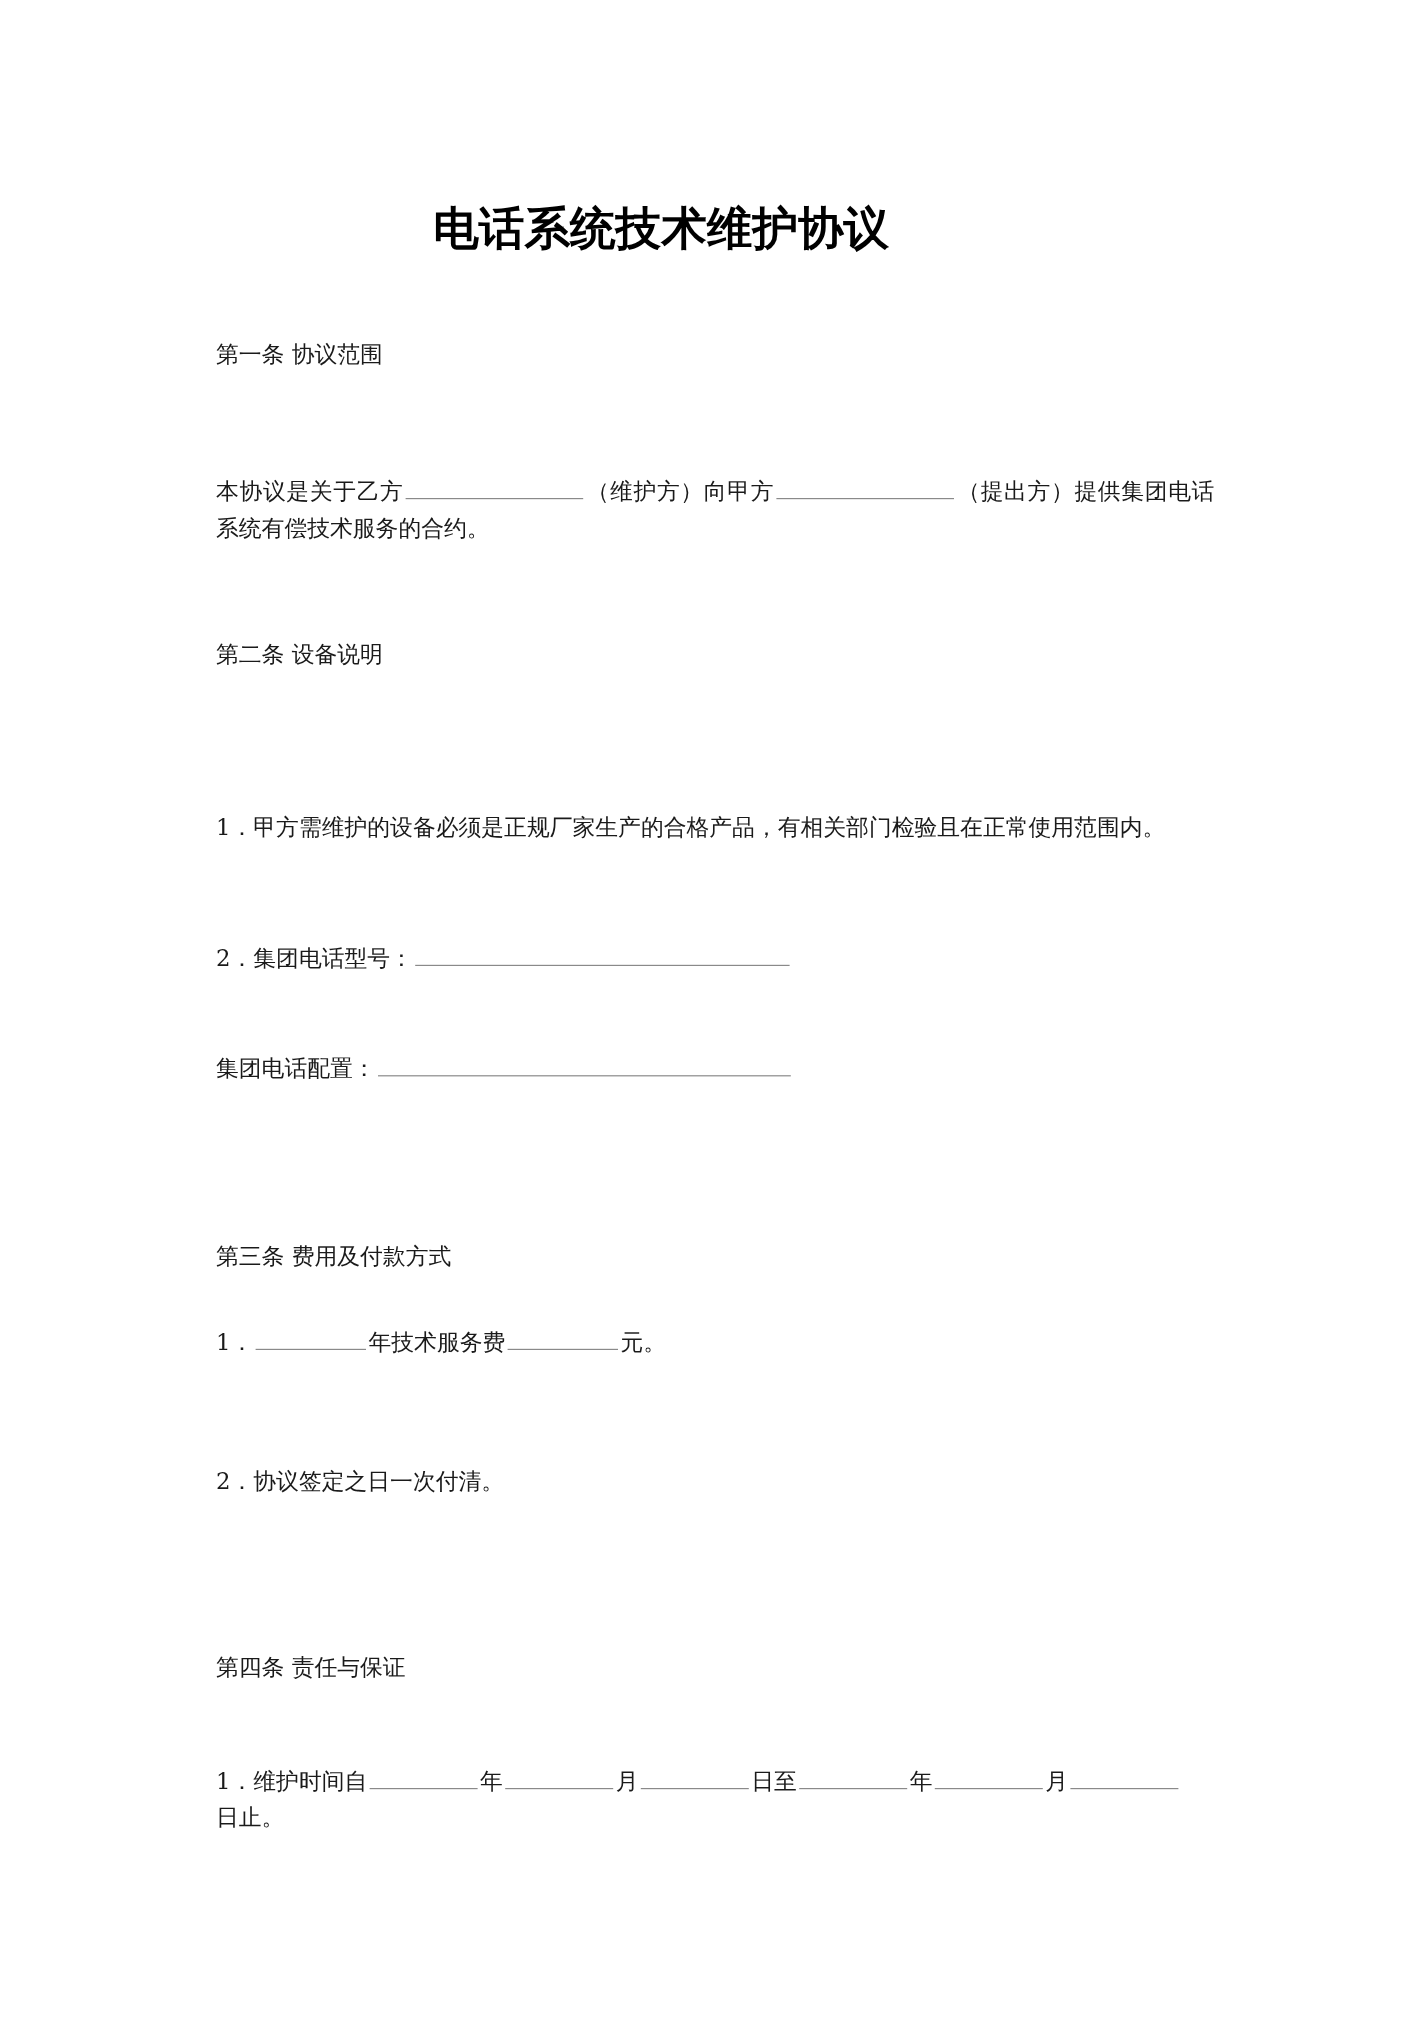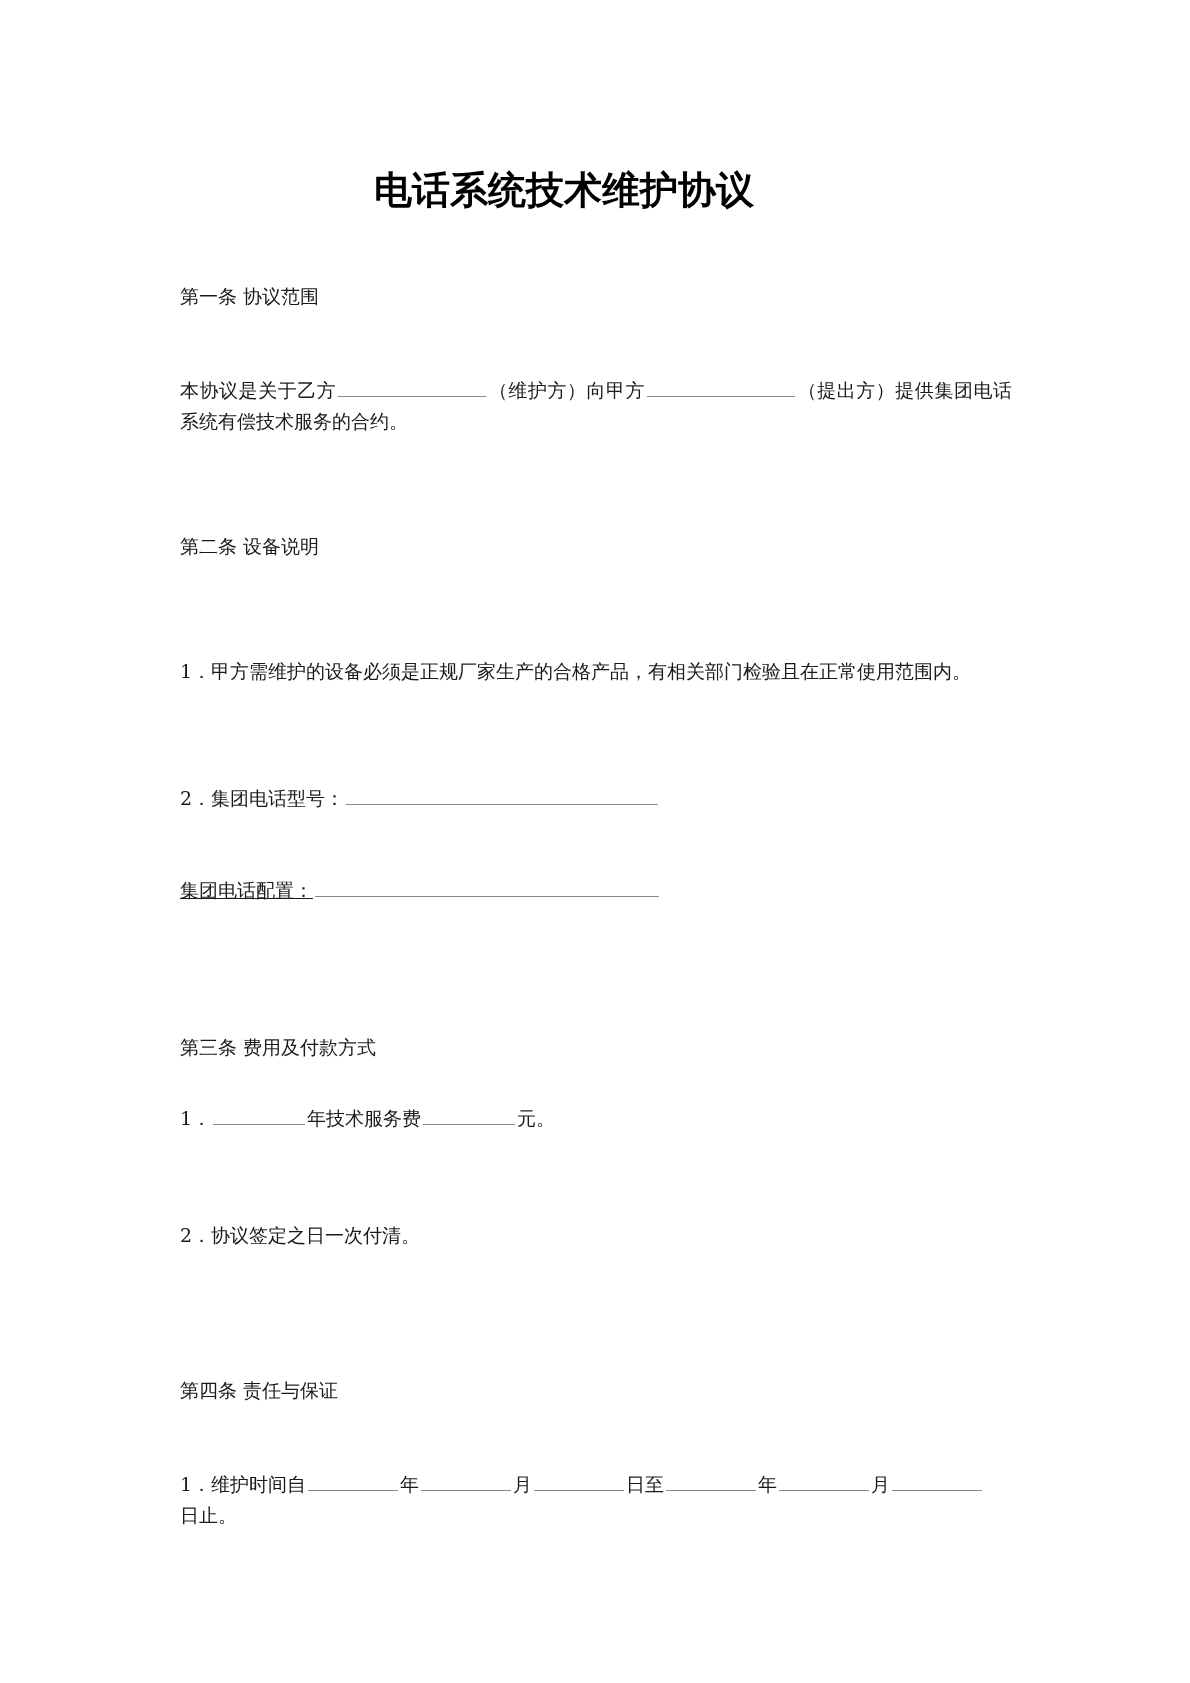--- a/index.html
+++ b/index.html
@@ -1,37 +1,37 @@
 <!DOCTYPE html>
 <html><head>
 <meta charset="utf-8">
 <style>
   html, body { margin: 0; padding: 0; background: #ffffff; }
   body { width: 1190px; height: 1683px; position: relative; overflow: hidden;
          font-family: "DejaVu Serif", "Liberation Serif", serif; color: #1a1a1a; }
   .title { position: absolute; left: 0; width: 1102px; top: 166px; text-align: center;
            font-family: "DejaVu Sans", "Liberation Sans", sans-serif; font-weight: bold;
-           font-size: 38px; line-height: 48px; color: #000; letter-spacing: 0px; padding-left: 13px; }
+           font-size: 38px; line-height: 48px; color: #000; letter-spacing: 0px; }
   .line { position: absolute; left: 180px; font-size: 19px; line-height: 32px; white-space: nowrap; text-align: right; }
   .para { position: absolute; left: 180px; width: 832px; font-size: 19px; line-height: 31px;
-          text-align: justify; }
+          text-align: justify; margin-top: 19px; }
   .blank { display: inline-block; border-bottom: 1px solid #8a8a8a; height: 22px; vertical-align: baseline; margin: 0 2px; }
 </style>
 </head>
 <body>
 
 <div class="title">电话系统技术维护协议</div>
 
 <div class="line" style="top:280px;">第一条  协议范围</div>
 <div class="para" style="top:374px;"><span>本协议是关于乙方</span><span class="blank" style="width:148px;"></span><span>（维护方）向甲方</span><span class="blank" style="width:148px;"></span><span>（提出方）提供集团电话系统有偿技术服务的合约。</span></div>
 
 <div class="line" style="top:530px;">第二条  设备说明</div>
 <div class="para" style="top:656px;">1．甲方需维护的设备必须是正规厂家生产的合格产品，有相关部门检验且在正常使用范围内。</div>
 <div class="line" style="top:782px;"><span>2．集团电话型号：</span><span class="blank" style="width:312px;"></span></div>
-<div class="line" style="top:874px;text-decoration:underline;"><span>集团电话配置：</span><span class="blank" style="width:344px;"></span></div>
+<div class="line" style="top:874px;"><span>集团电话配置：</span><span class="blank" style="width:344px;"></span></div>
 
 <div class="line" style="top:1031px;">第三条  费用及付款方式</div>
 <div class="line" style="top:1102px;"><span>1．</span><span class="blank" style="width:92px;"></span><span>年技术服务费</span><span class="blank" style="width:92px;"></span><span>元。</span></div>
 <div class="line" style="top:1219px;">2．协议签定之日一次付清。</div>
 
 <div class="line" style="top:1374px;">第四条  责任与保证</div>
 <div class="line" style="top:1468px;"><span>1．维护时间自</span><span class="blank" style="width:90px;"></span><span>年</span><span class="blank" style="width:90px;"></span><span>月</span><span class="blank" style="width:90px;"></span><span>日至</span><span class="blank" style="width:90px;"></span><span>年</span><span class="blank" style="width:90px;"></span><span>月</span><span class="blank" style="width:90px;"></span></div>
 <div class="line" style="top:1499px;">日止。</div>
 
 </body></html>

